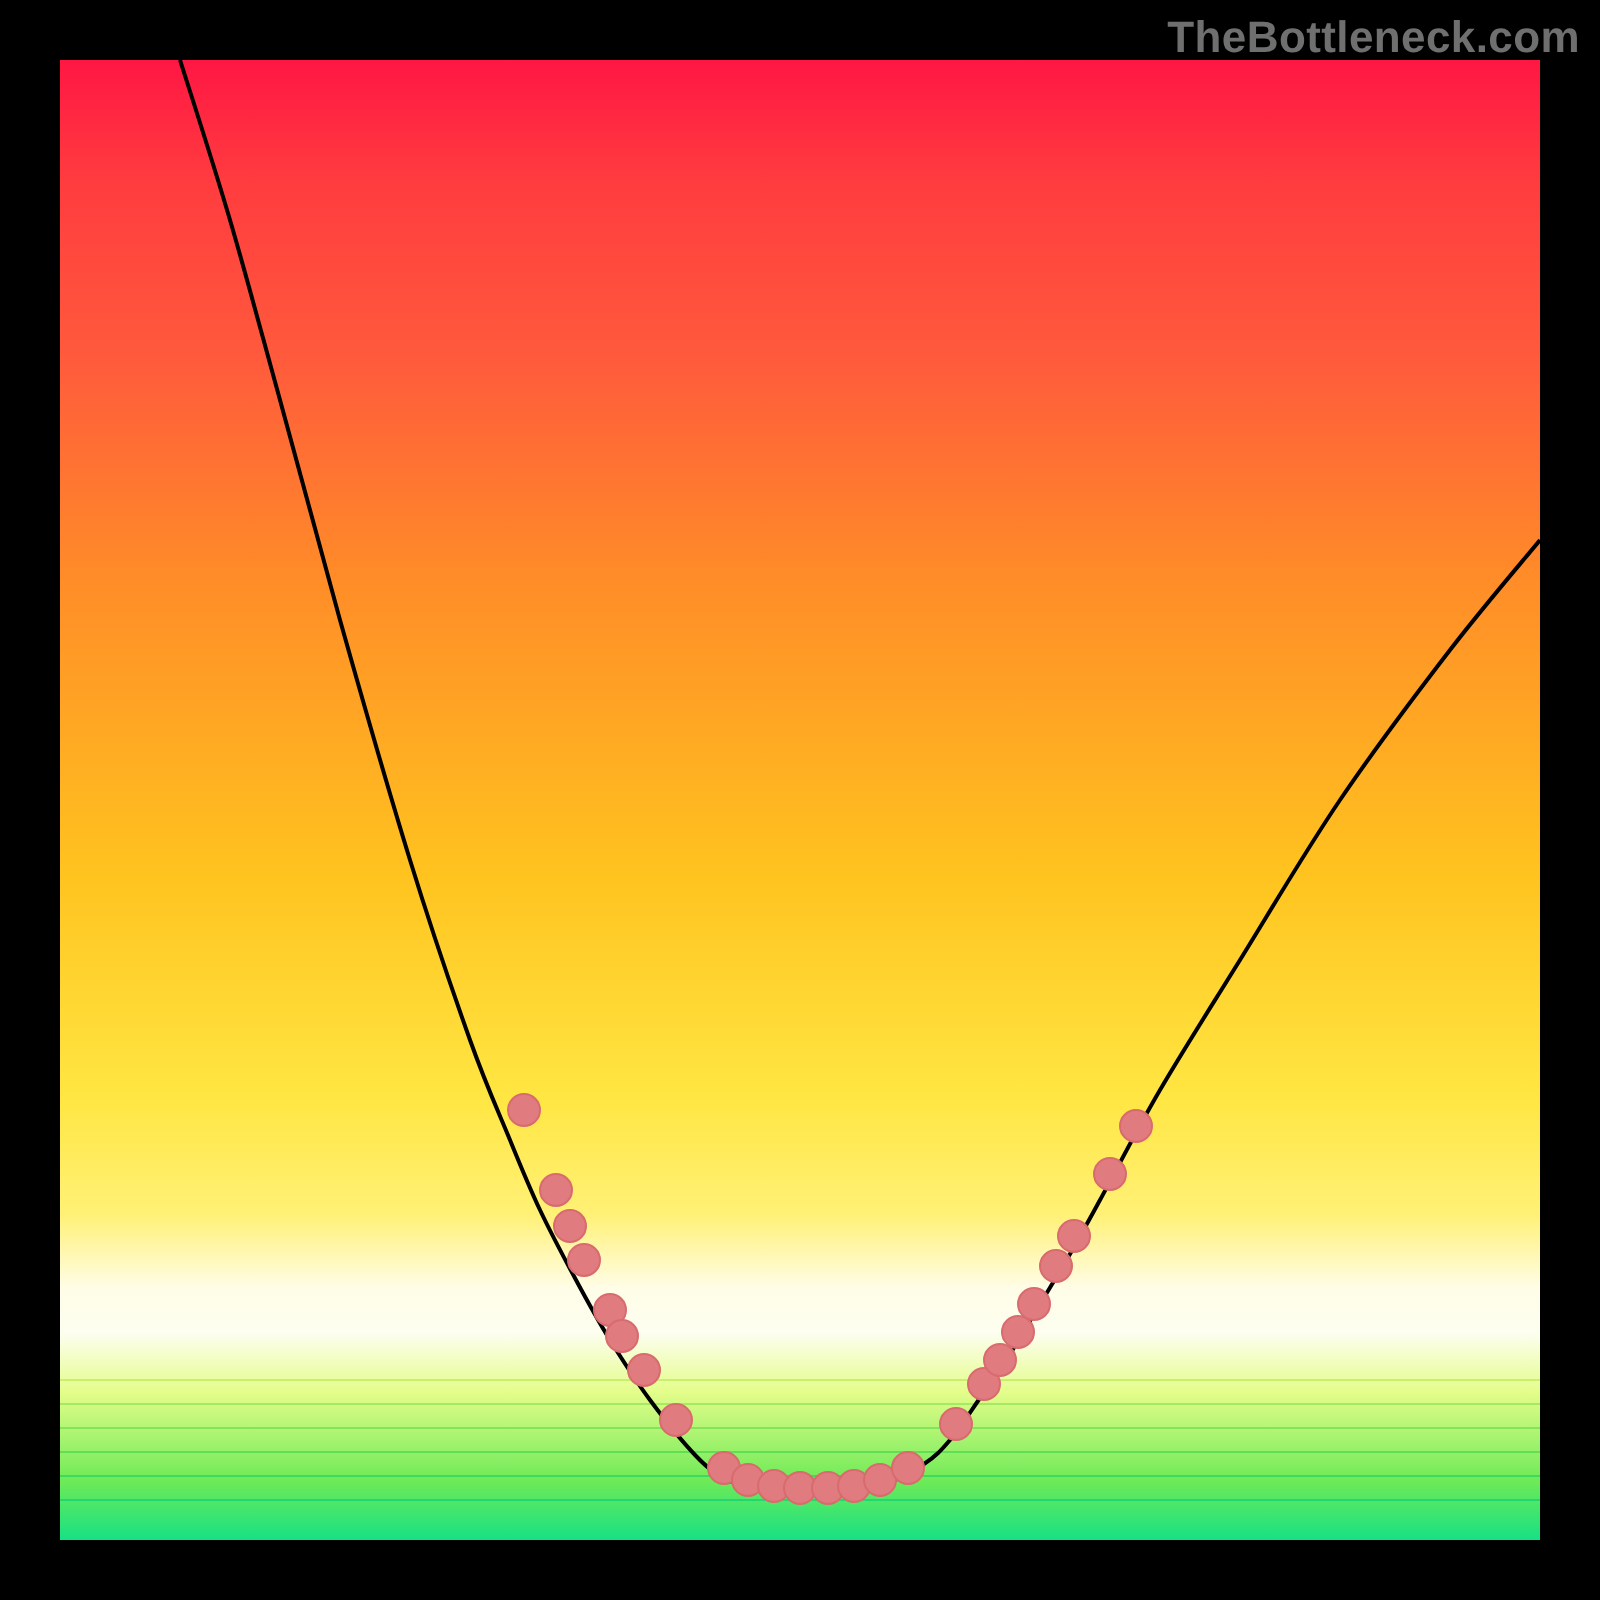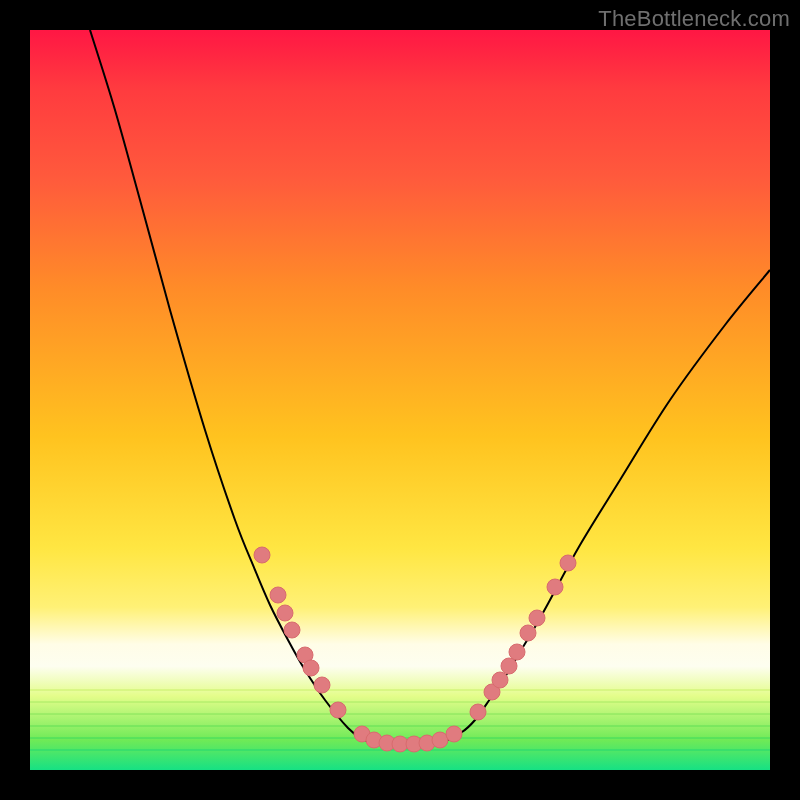--- a/index.html
+++ b/index.html
@@ -32,21 +32,21 @@
       #6eea57 96%,
       #16e184 100%
     );
   }
   .watermark {
     position: absolute;
     top: 6px;
     right: 10px;
     color: #6f6f6f;
     font-size: 22px;
-    font-weight: 400;
+    font-weight: 700;
     letter-spacing: 0.2px;
     user-select: none;
   }
   svg.plot {
     position: absolute;
     left: 0;
     top: 0;
     width: 740px;
     height: 740px;
   }

